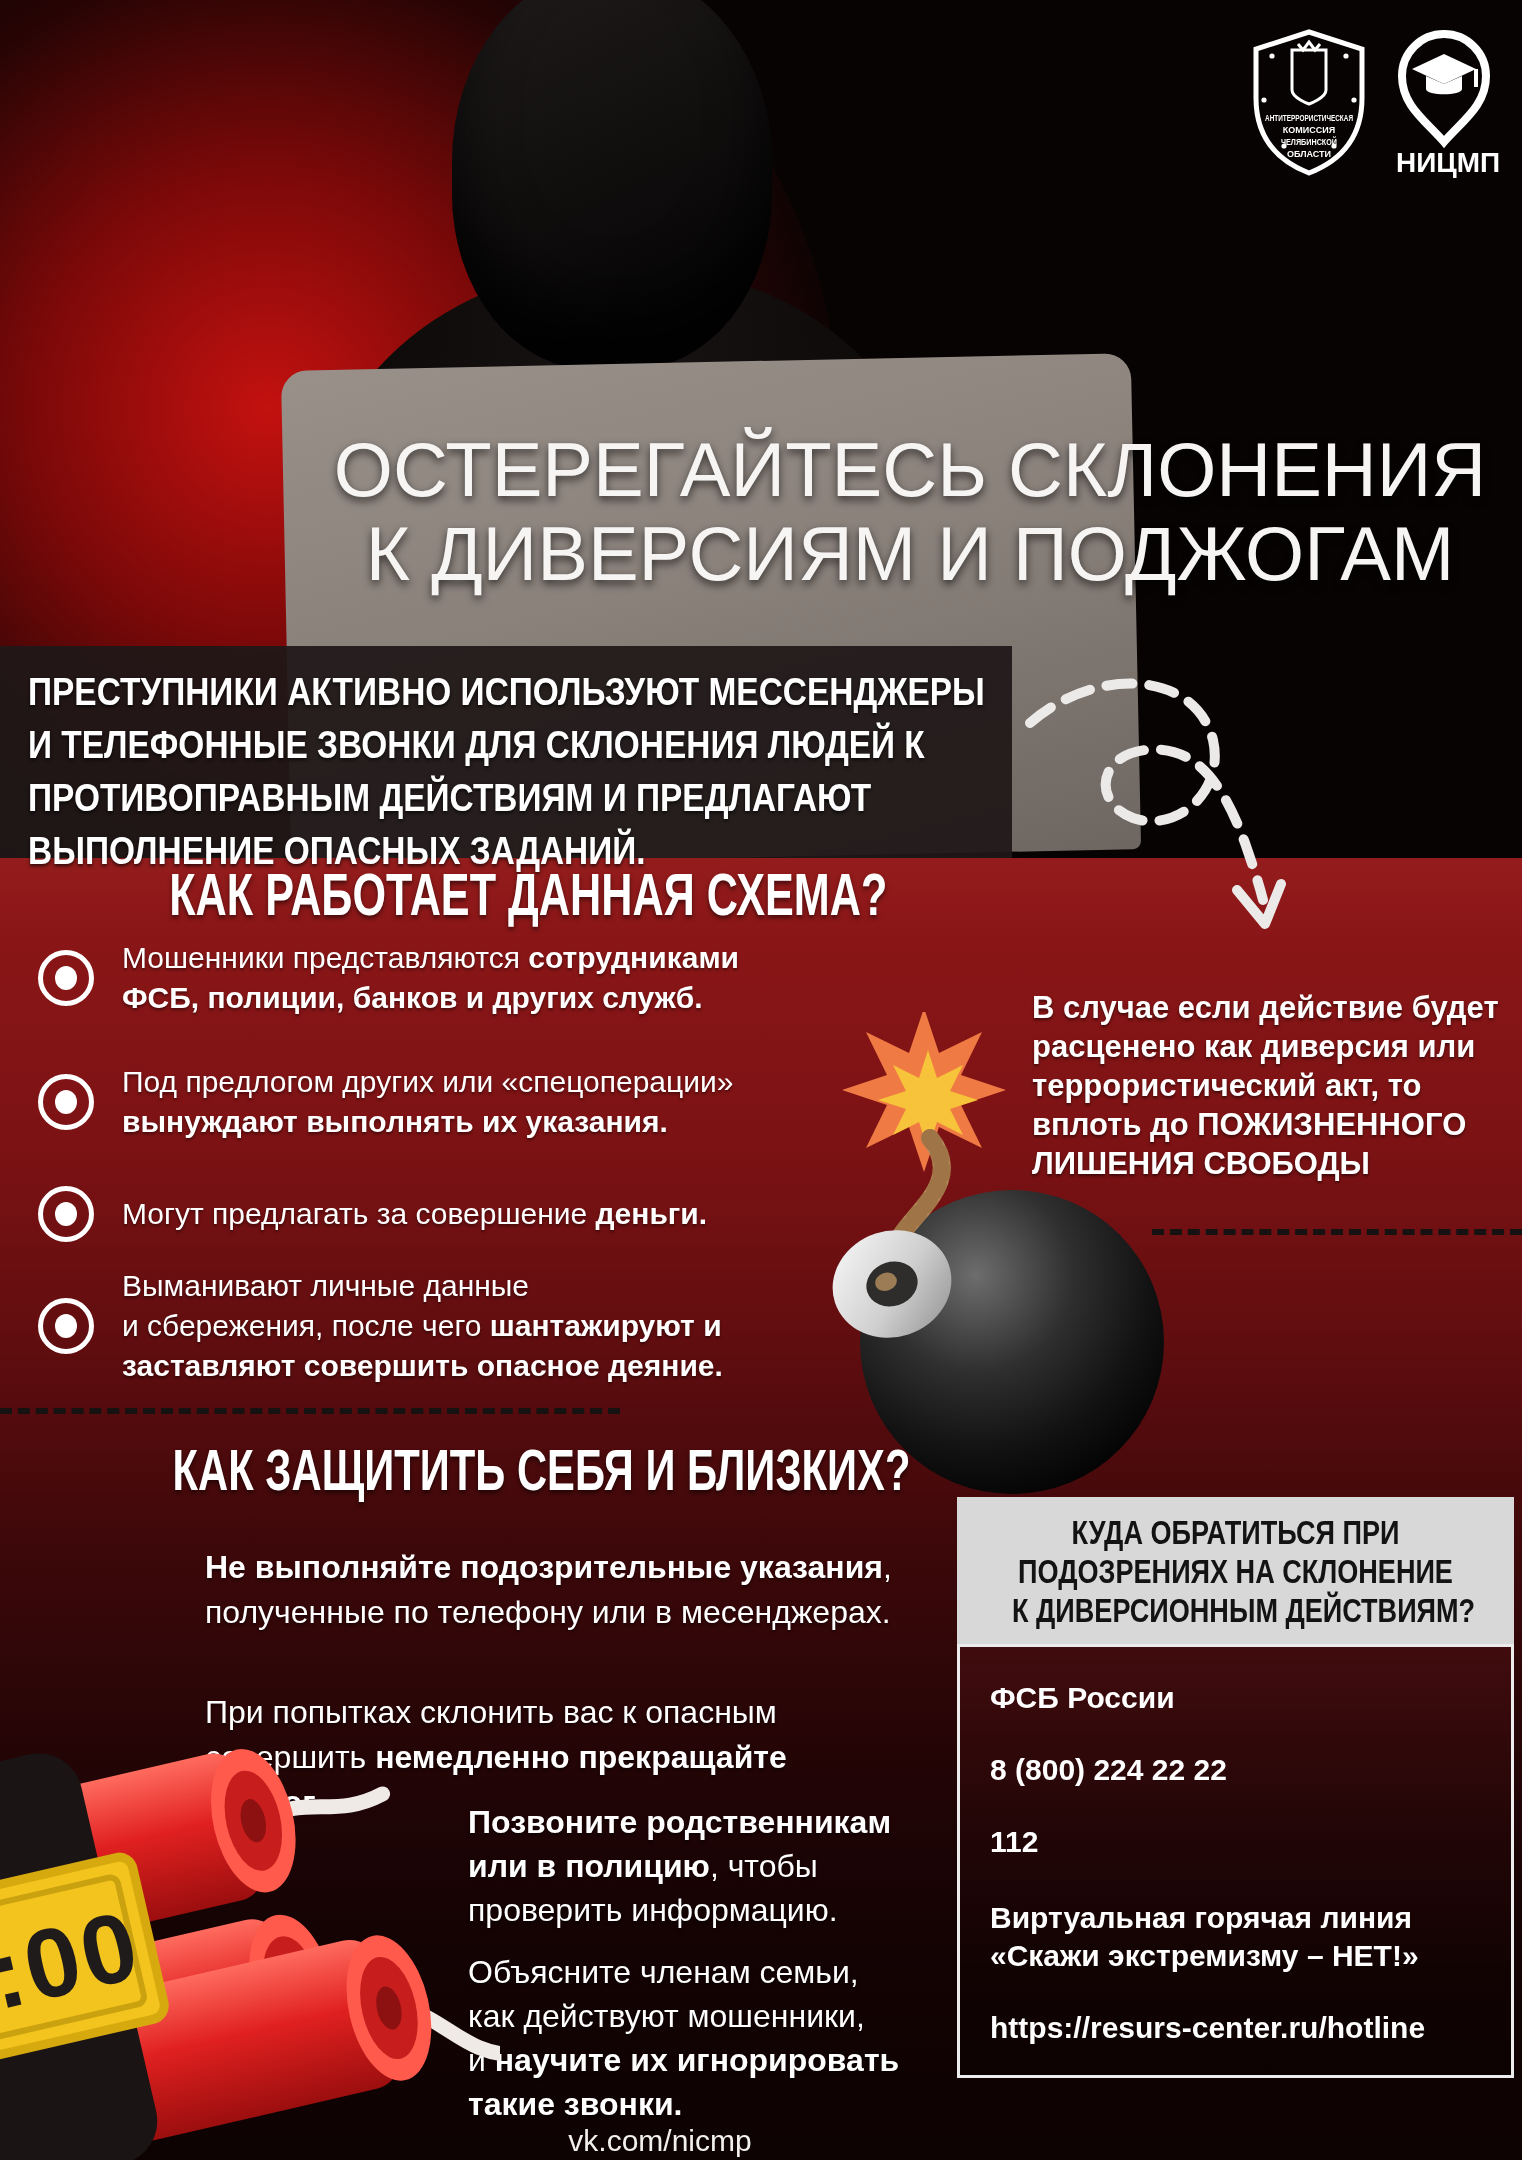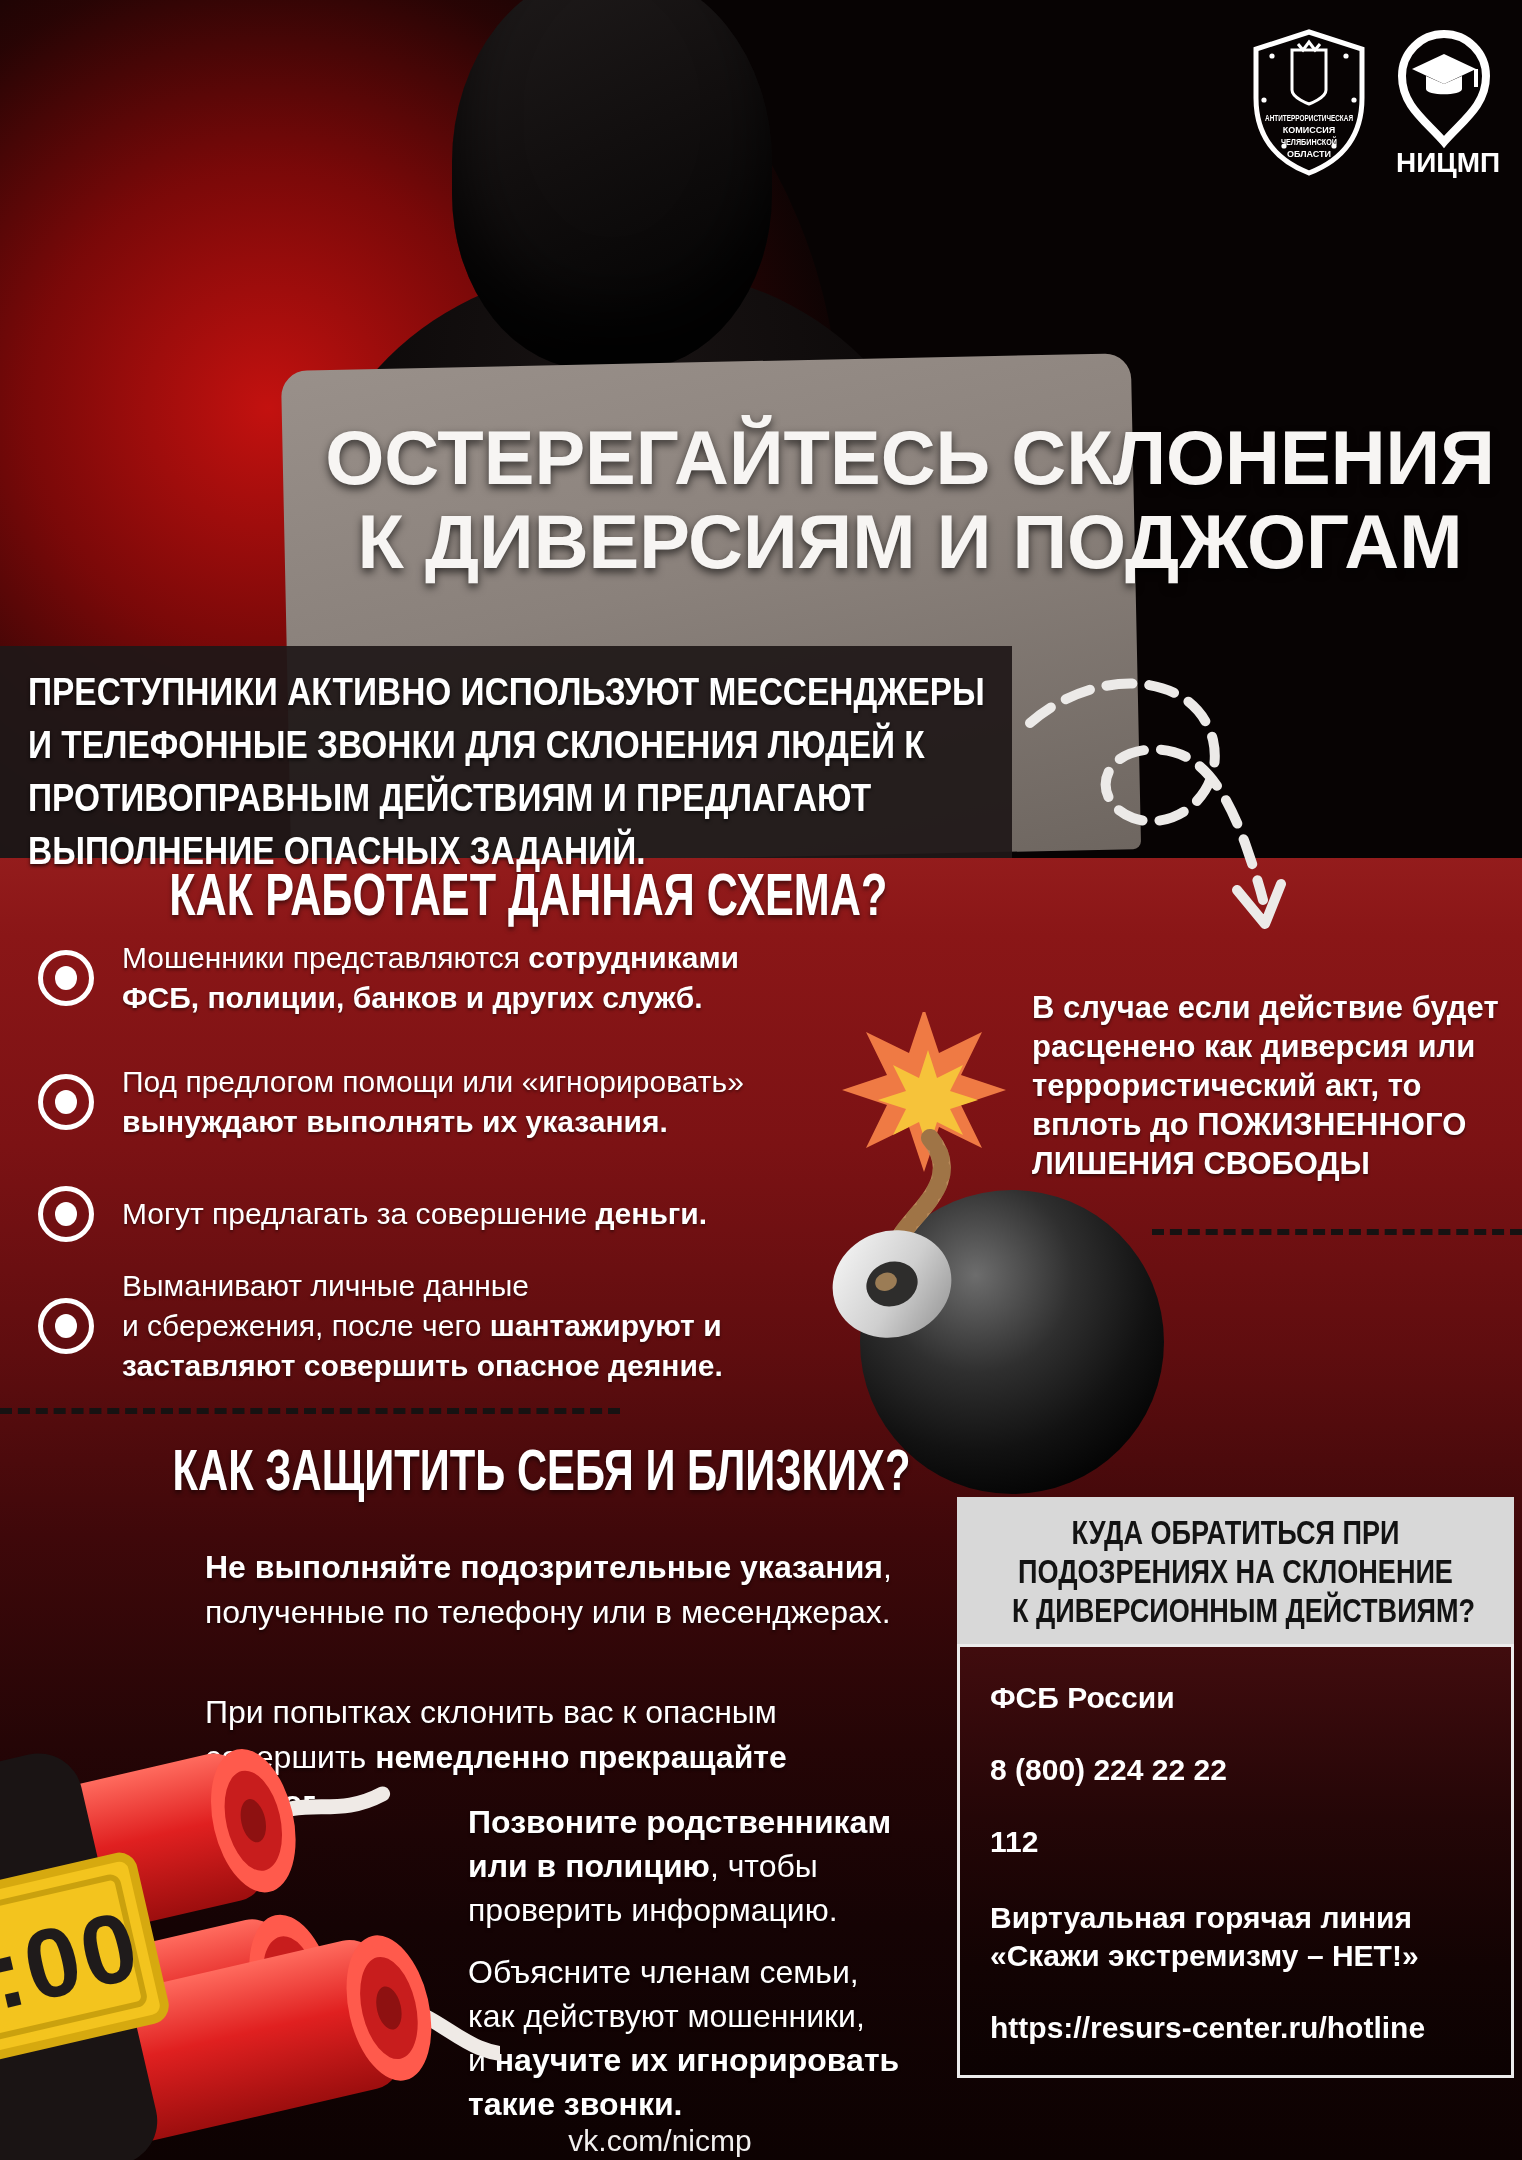--- a/index.html
+++ b/index.html
@@ -17,21 +17,21 @@
     background:linear-gradient(155deg,#201c1c 0%,#120f0f 45%,#070606 80%);box-shadow:inset 0 -60px 60px rgba(0,0,0,.8);}
   .face{position:absolute;left:543px;top:55px;width:150px;height:235px;border-radius:50% 50% 46% 54%/56% 56% 44% 44%;
     background:linear-gradient(180deg,#231812 0%,#33241b 35%,#6b4d3c 58%,#8b6650 72%,#6d4f3e 88%,#433026 100%);}
   .face-shadow{position:absolute;left:530px;top:30px;width:180px;height:150px;border-radius:50%;
     background:radial-gradient(ellipse at 50% 20%,rgba(5,4,4,.95) 30%,rgba(5,4,4,0) 75%);}
   .laptop{position:absolute;left:286px;top:362px;width:850px;height:496px;border-radius:26px 26px 8px 8px;
     background:linear-gradient(168deg,#99908a 0%,#8a817b 45%,#6e6660 100%);transform:rotate(-1.2deg);}
   
   .logos{position:absolute;right:18px;top:26px;display:flex;gap:22px;align-items:flex-start;}
   
-  .title{position:absolute;left:320px;top:416px;width:1180px;text-align:center;font-weight:700;
+  .title{position:absolute;left:320px;top:428px;width:1180px;text-align:center;font-weight:400;
     font-size:76px;line-height:84px;letter-spacing:0;color:#f7f5f3;text-shadow:0 4px 8px rgba(0,0,0,.65);white-space:nowrap;}
   
   .intro{position:absolute;left:0;top:646px;width:1012px;height:212px;background:rgba(31,24,24,.93);}
   .intro-lines{position:absolute;left:28px;top:20px;font-weight:700;font-size:38px;line-height:53px;
     transform:scaleX(.88);transform-origin:0 0;white-space:nowrap;text-shadow:0 2px 4px rgba(0,0,0,.7);}
   
   .arrow{position:absolute;left:1005px;top:648px;}
   
   .h-scheme{position:absolute;left:60px;top:862px;width:780px;text-align:center;font-weight:700;font-size:60px;line-height:66px;
     transform:scaleX(.72);transform-origin:50% 0;white-space:nowrap;text-shadow:0 3px 5px rgba(0,0,0,.5);}
@@ -131,21 +131,21 @@
 
   <div class="h-scheme">КАК РАБОТАЕТ ДАННАЯ СХЕМА?</div>
 
   <div class="brow b1">
     <span class="bdot"></span>
     <div class="btxt"><span>Мошенники представляются </span><span class="bold">сотрудниками
 ФСБ, полиции, банков и других служб.</span></div>
   </div>
   <div class="brow b2">
     <span class="bdot"></span>
-    <div class="btxt"><span>Под предлогом помощи или «игнорировать»
+    <div class="btxt"><span>Под предлогом других или «спецоперации»
 </span><span class="bold">вынуждают выполнять их указания.</span></div>
   </div>
   <div class="brow b3">
     <span class="bdot"></span>
     <div class="btxt"><span>Могут предлагать за совершение </span><span class="bold">деньги.</span></div>
   </div>
   <div class="brow b4">
     <span class="bdot"></span>
     <div class="btxt"><span>Выманивают личные данные
 и сбережения, после чего </span><span class="bold">шантажируют и

